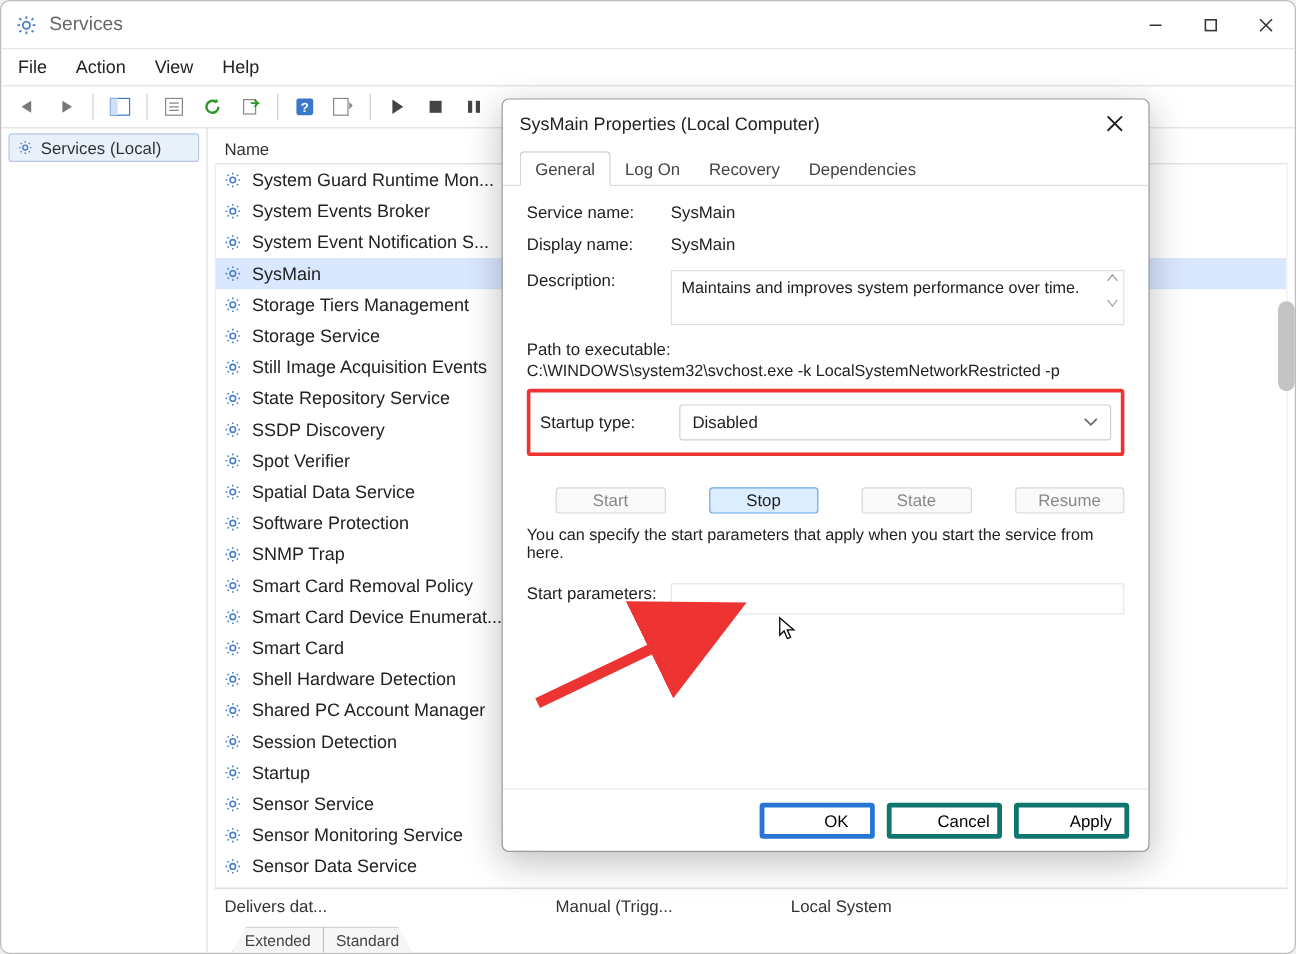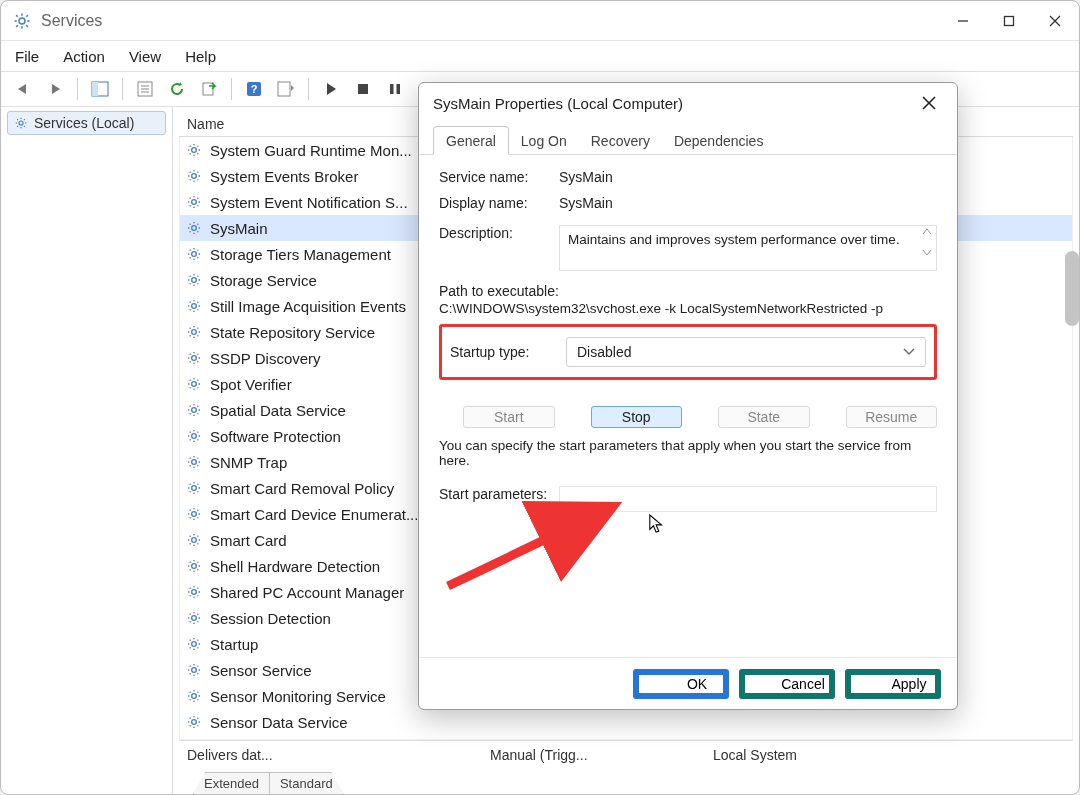--- a/index.html
+++ b/index.html
@@ -38,21 +38,21 @@
 .leftpane { width:172px; border-right:1px solid #dcdcdc; padding:4px 6px; }
 .left-item { background:#e8f0fa; border:1px solid #b8c8e0; border-radius:3px; padding:3px 6px; display:flex; align-items:center; gap:6px; font-size:14px; color:#333; }
 
 .rightpane { flex:1; display:flex; flex-direction:column; min-width:0; padding:0 6px 0 6px;}
 .listheader { height:30px; display:flex; align-items:flex-end; border-bottom:1px solid #dcdcdc; padding:0 8px 4px 8px; font-size:14px; color:#333; gap:300px;}
 .listwrap { flex:1; overflow:hidden; border:1px solid #efefef; border-top:none;}
 .row { height:26px; display:flex; align-items:center; gap:8px; padding:0 6px; font-size:15px; color:#222; white-space:nowrap; overflow:hidden; text-overflow:ellipsis;}
 .row.selected { background:#d9e7ff; }
 .gearsm { display:inline-flex; }
 
-.bottomrow { height:28px; display:flex; align-items:center; padding:0 8px; border-top:1px solid #e0e0e0; font-size:14px; color:#333; gap:43px;}
+.bottomrow { height:28px; display:flex; align-items:center; padding:0 8px; border-top:1px solid #e0e0e0; font-size:14px; color:#333; gap:16px;}
 .bottomrow .col1 { width:260px; overflow:hidden; text-overflow:ellipsis; white-space:nowrap;}
 .bottomrow .col2 { width:180px; overflow:hidden; text-overflow:ellipsis; white-space:nowrap;}
 .bottomrow .col3 { overflow:hidden; text-overflow:ellipsis; white-space:nowrap;}
 
 .tabs { height:26px; display:flex; align-items:flex-end; padding-left:14px; font-size:13px; color:#444; gap:0;}
 .tab { border:1px solid #c0c0c0; border-bottom:none; padding:3px 10px; background:#f6f6f6; position:relative;}
 .tab.first { border-top-left-radius:0; clip-path: polygon(12px 0, 100% 0, 100% 100%, 0 100%);}
 .tab.second { clip-path: polygon(0 0, calc(100% - 12px) 0, 100% 100%, 0 100%); margin-left:-1px;}
 
 
@@ -87,21 +87,21 @@
 
 .btnrow { display:flex; gap:12px; margin:8px 0 10px 0; }
 .sbtn { flex:1; height:22px; border:1px solid #d8d8d8; background:#fafafa; border-radius:3px; display:flex; align-items:center; justify-content:center; font-size:14px; color:#888;margin-left:24px; }
 .sbtn.enabled { color:#222; }
 .sbtn.primary { background:#dceeff; border-color:#6aa7e8; color:#222; }
 
 .hint { font-size:13.5px; color:#222; margin-bottom:18px; }
 .paraminput { flex:1; height:26px; border:1px solid #e6e6e6; background:#fff; }
 
 .dlg-foot { height:52px; border-top:1px solid #e8e8e8; display:flex; align-items:center; justify-content:flex-end; gap:10px; padding:0 16px;}
-.fbtn { width:96px; height:30px; border:6px solid #0f766e; background:#fff; border-radius:3px; display:flex; align-items:center; justify-content:center; font-size:14px;padding-left:32px;}
+.fbtn { width:96px; height:30px; border:4px solid #0f766e; background:#fff; border-radius:3px; display:flex; align-items:center; justify-content:center; font-size:14px;padding-left:32px;}
 .fbtn.primary { border-color:#2776d6; }
 
 
 .arrow {
   position:absolute; left:438px; top:498px; width:190px; height:100px; pointer-events:none;
 }
 
 .scrollthumb { position:absolute; right:0; top:250px; width:14px; height:75px; background:#c4c4c4; border-radius:7px;}
 
 .cursor { position:absolute; left:648px; top:513px; width:18px; height:22px; pointer-events:none; }

